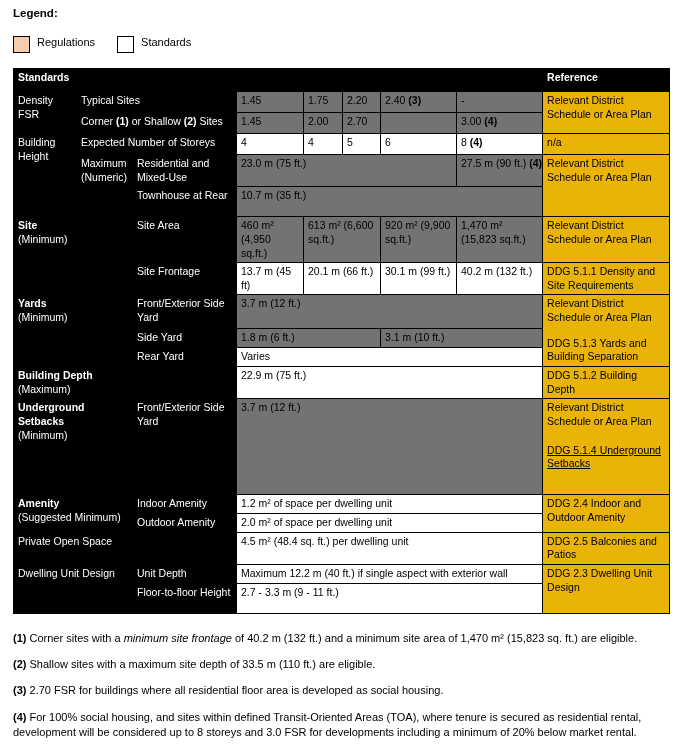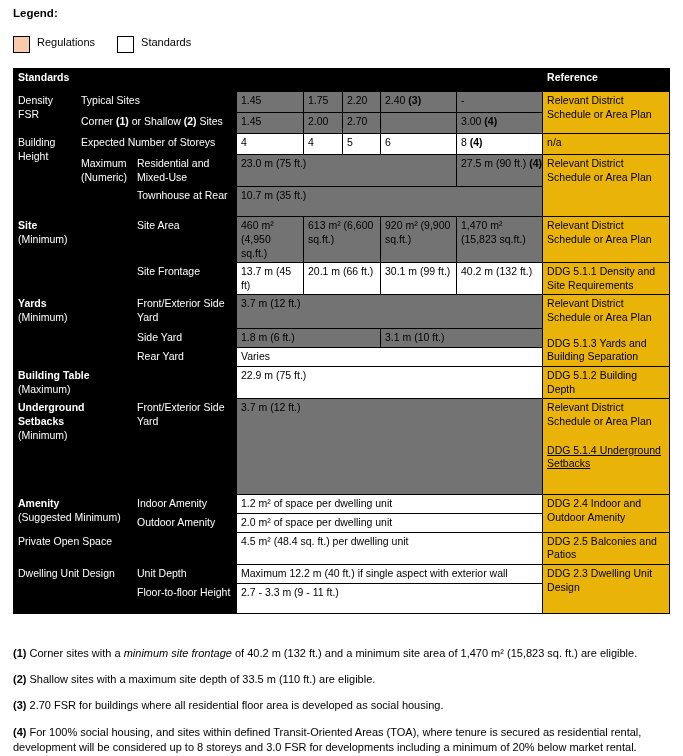--- a/index.html
+++ b/index.html
@@ -23,21 +23,21 @@
   .bold { font-weight:bold; }
   b { font-weight:bold; }
   .center { text-align:center; }
   .mid { vertical-align:middle; }
   .nowrap { white-space:nowrap; }
   .small { font-size:10px; }
   .gap-sm { margin-top:12px; }
   .gap-md { margin-top:15px;text-decoration:underline; }
   tr.h23 { height:23px; } tr.h21 { height:21px;padding-left:40px; } tr.h32 { height:32px; }
   tr.h30 { height:30px;padding-left:36px; } tr.h17 { height:17px; } tr.h78 { height:96px;border-radius:23px; }
-  .footnotes { margin-top:32px; font-size:11px; line-height:1.4; width:655px; }
+  .footnotes { margin-top:17px; font-size:11px; line-height:1.4; width:655px; }
   .footnotes p { margin-bottom:11px; }
   i { font-style:italic; }
 </style>
 </head>
 <body>
 
 <div class="page">
 
 
   <div class="legend">
@@ -163,21 +163,21 @@
       <td class="pink center" colspan="2">3.1 m (10 ft.)</td>
     </tr>
 
     <tr class="h17">
       <td class="blk">Rear Yard</td>
       <td class="wht center" colspan="5">Varies</td>
     </tr>
 
     <tr class="h32">
       <td class="blk" colspan="3">
-        <div class="bold">Building Table</div>
+        <div class="bold">Building Depth</div>
         <div>(Maximum)</div>
       </td>
       <td class="wht" colspan="5">22.9 m (75 ft.)</td>
       <td class="ref">DDG 5.1.2 Building Depth</td>
     </tr>
 
     <tr class="h78">
       <td class="blk" colspan="2">
         <div class="bold">Underground</div>
         <div class="bold">Setbacks</div>

